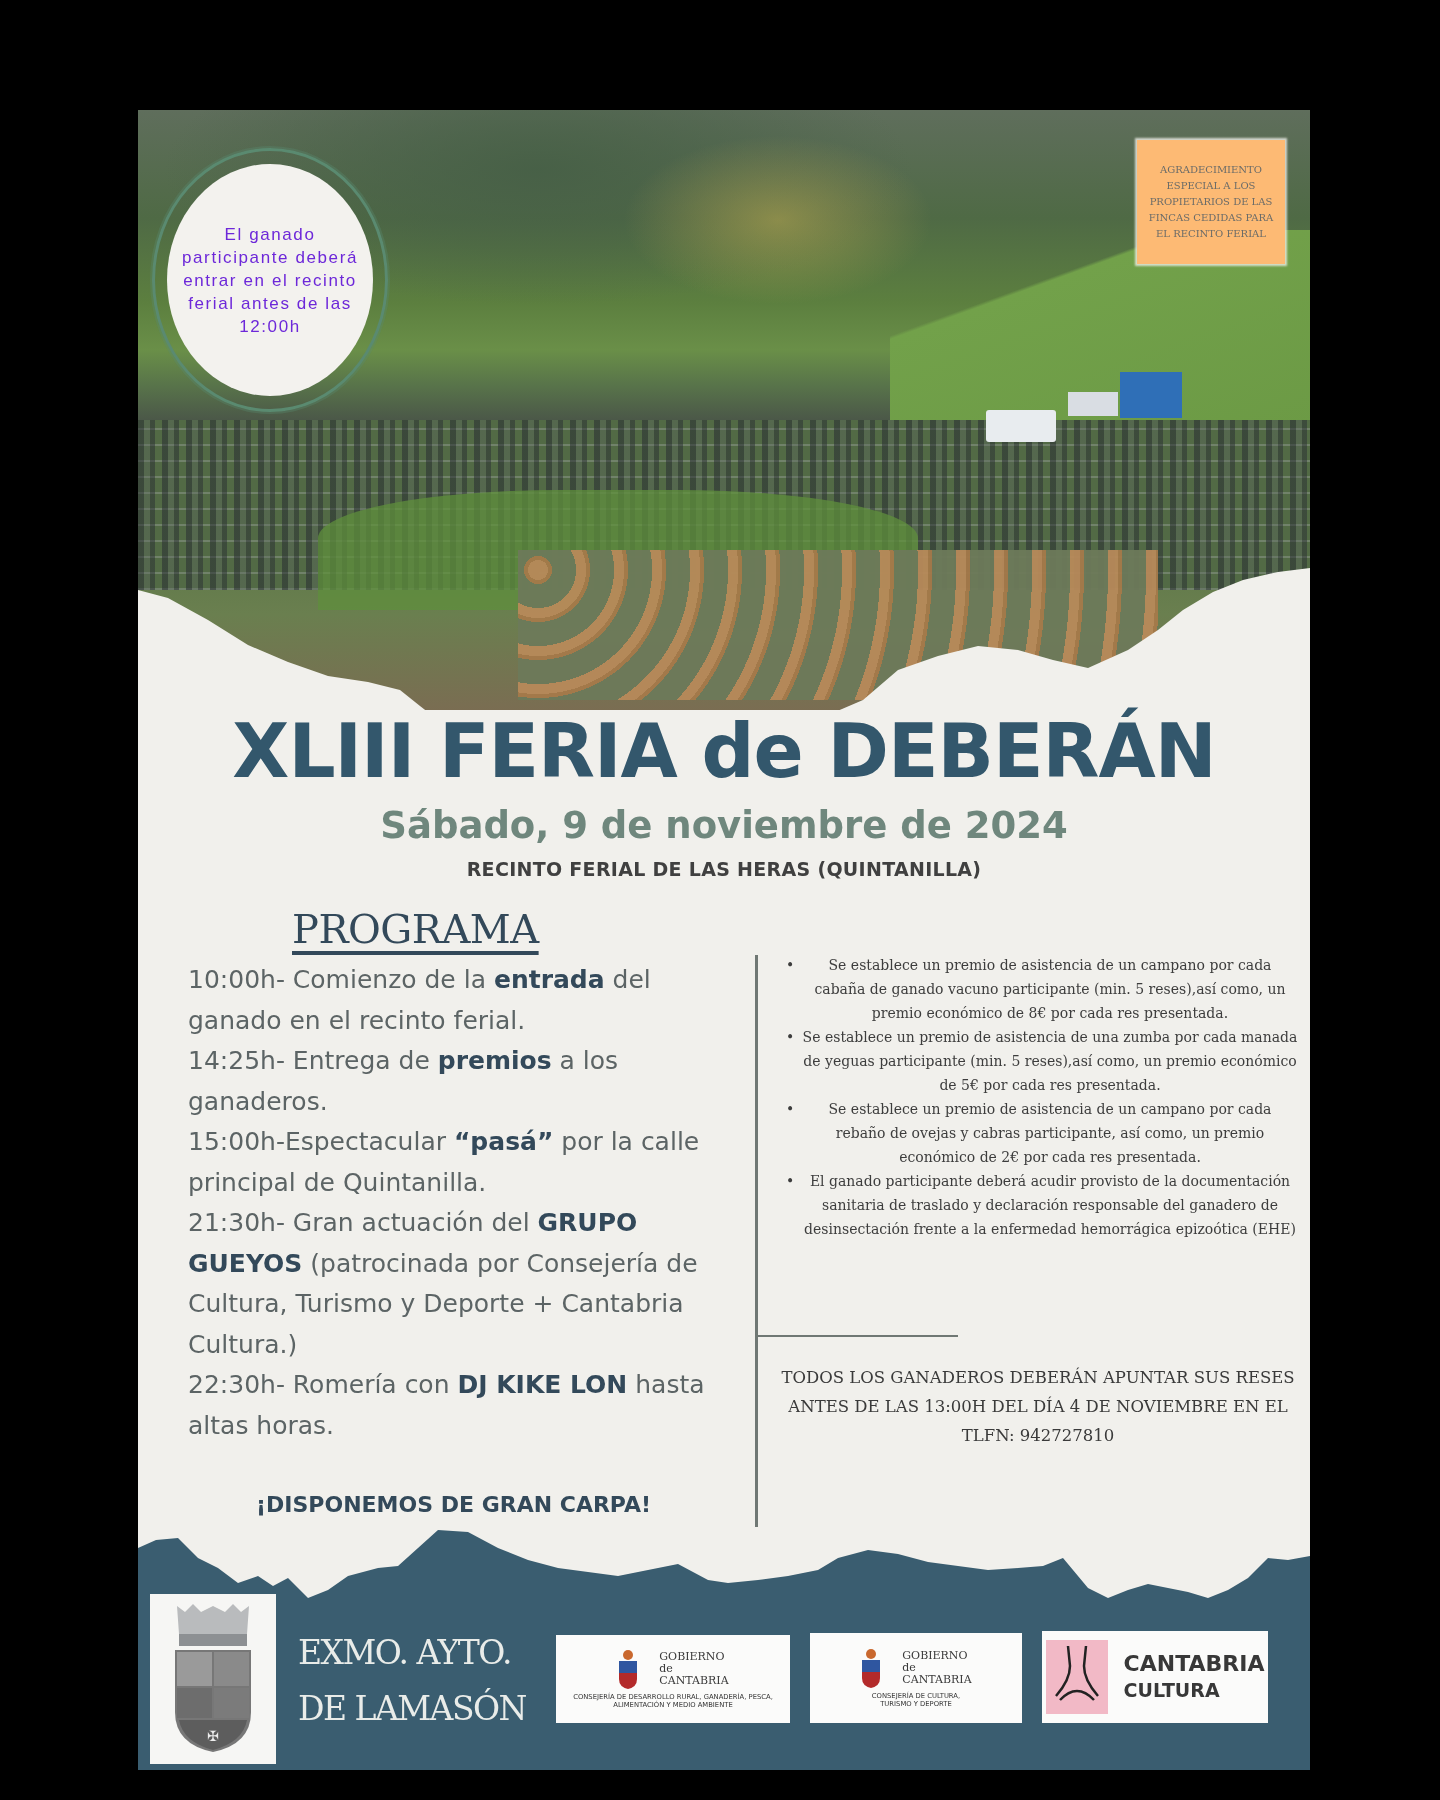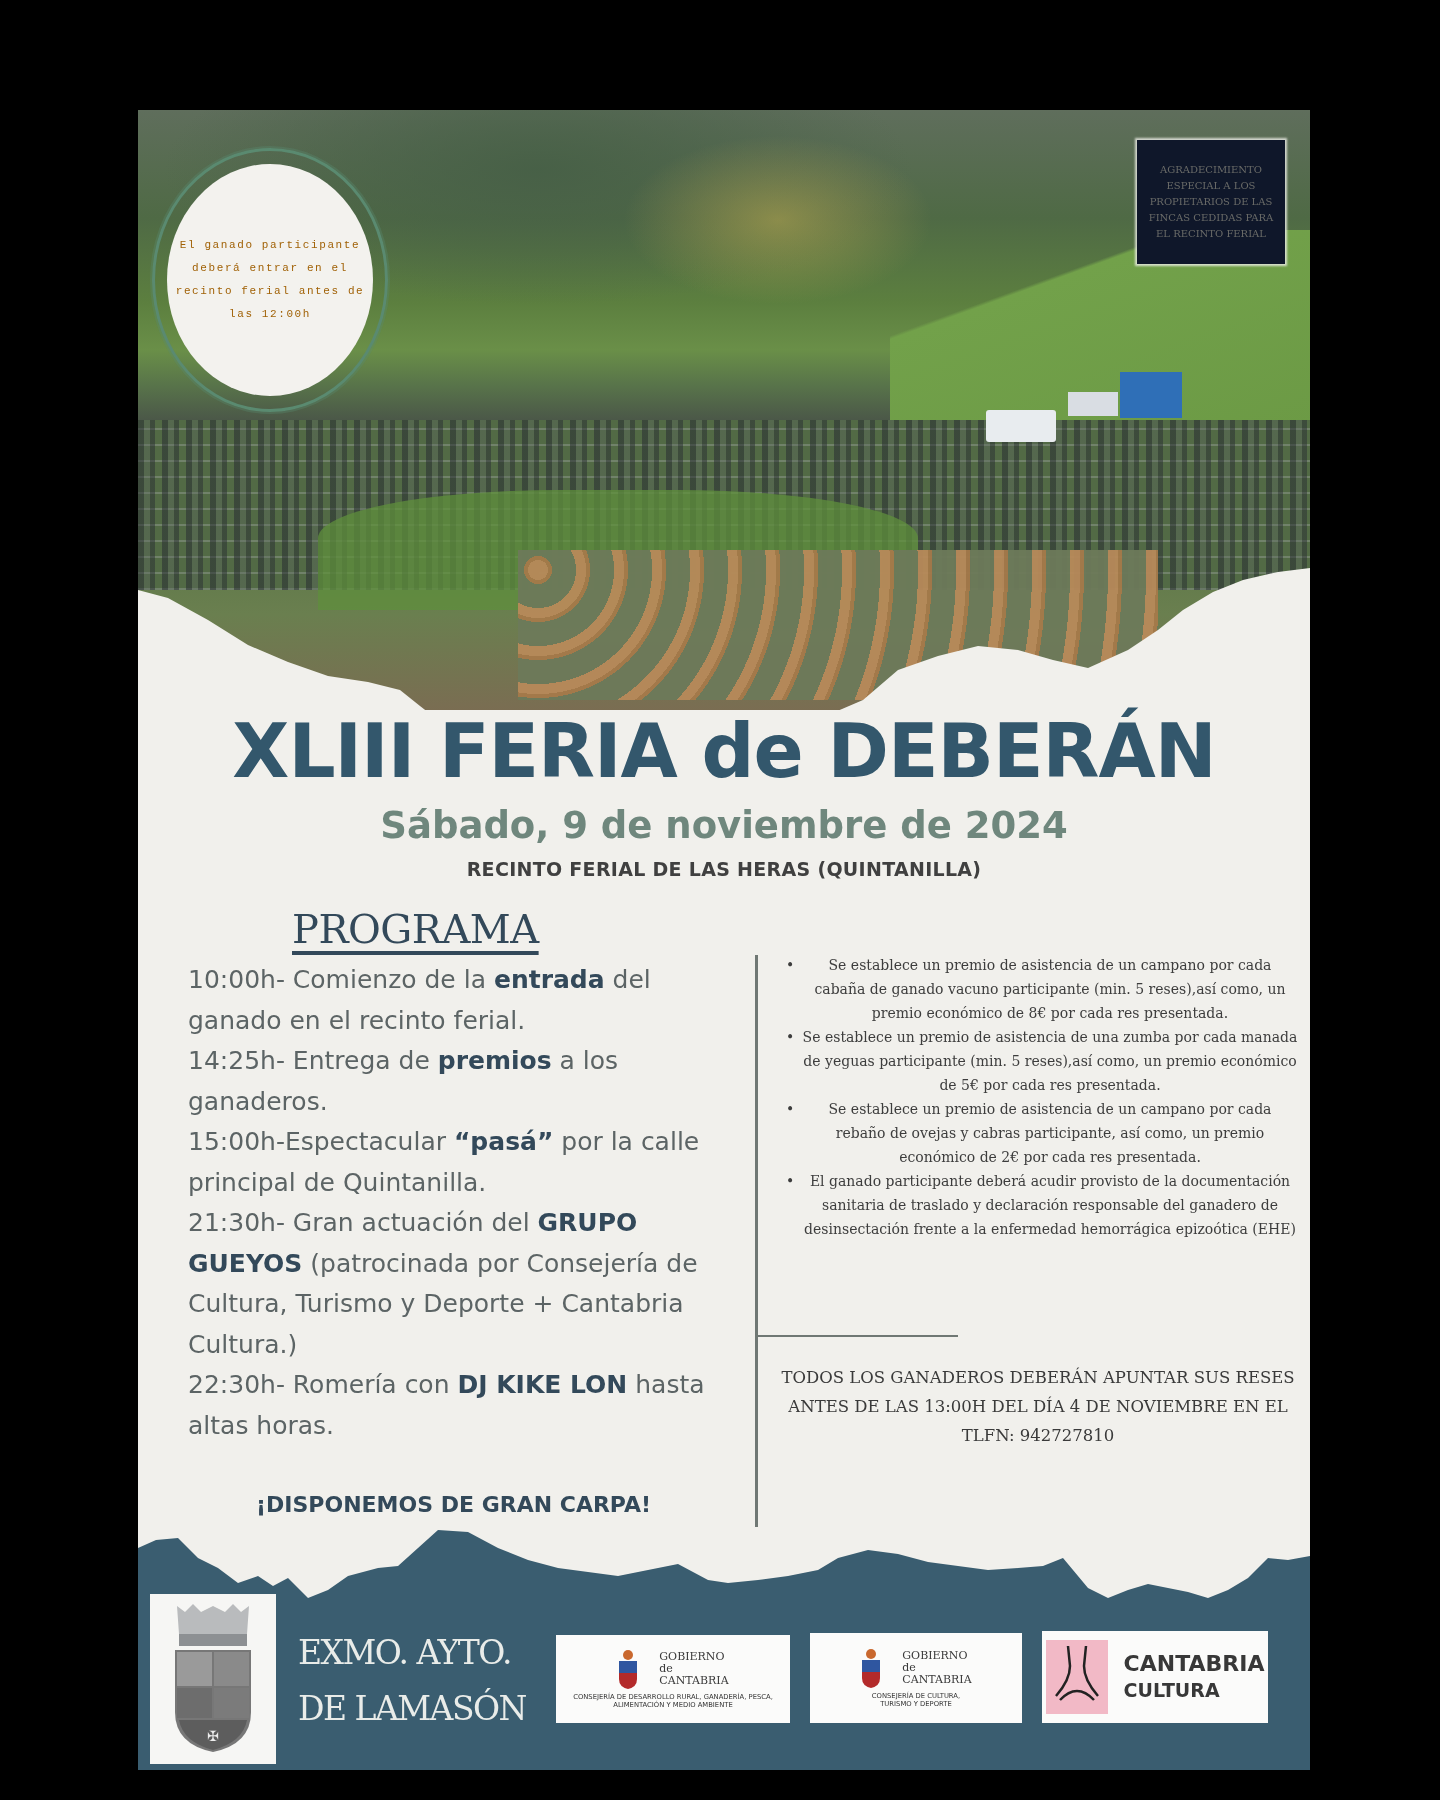--- a/index.html
+++ b/index.html
@@ -28,24 +28,24 @@
   .photo .tarp { position:absolute; left:982px; top:262px; width:62px; height:46px; background:#2f6fb7; }
   .photo .van { position:absolute; left:848px; top:300px; width:70px; height:32px; background:#e8ecef; border-radius:3px; }
   .photo .van2 { position:absolute; left:930px; top:282px; width:50px; height:24px; background:#d9dde3; }
 
   .photo-edge { position:absolute; left:0; top:440px; width:1172px; height:240px; }
 
   
   .circle-note { position:absolute; left:14px; top:38px; width:230px; height:258px; border-radius:50%;
     border:3px solid #5a8a70; box-shadow:0 0 0 2px rgba(90,138,112,.35); display:flex; align-items:center; justify-content:center; }
   .circle-note .inner { width:206px; height:232px; border-radius:50%; background:#f3f2ee; display:flex; align-items:center; justify-content:center; text-align:center;
-    font-family:Liberation Mono, monospace; color:#a16207; font-size:11px; line-height:23px; letter-spacing:1.6px; padding:0 6px; box-sizing:border-box; }
-
-  
-  .thanks-box { position:absolute; left:999px; top:30px; width:148px; height:124px; background:#0f172a;
+    font-family:Liberation Sans, sans-serif; color:#6d28d9; font-size:17px; line-height:23px; letter-spacing:1.6px; padding:0 6px; box-sizing:border-box; }
+
+  
+  .thanks-box { position:absolute; left:999px; top:30px; width:148px; height:124px; background:#fdba74;
     box-shadow:0 0 2px 2px rgba(240,240,235,.8); display:flex; align-items:center; justify-content:center; text-align:center;
     font-family:"DejaVu Serif", serif; color:#6a6b68; font-size:10px; line-height:16px; text-transform:uppercase; padding:6px; box-sizing:border-box; }
 
   
   .title { position:absolute; left:0; width:1172px; top:598px; text-align:center; font-family:"DejaVu Sans", sans-serif; font-weight:bold;
     color:#33576c; font-size:74px; letter-spacing:-1px; }
   .date { position:absolute; left:0; width:1172px; top:694px; text-align:center; color:#6f877d; font-size:37px; font-weight:bold; }
   .venue { position:absolute; left:0; width:1172px; top:748px; text-align:center; color:#404040; font-size:19px; font-weight:bold; letter-spacing:.3px; }
 
   

